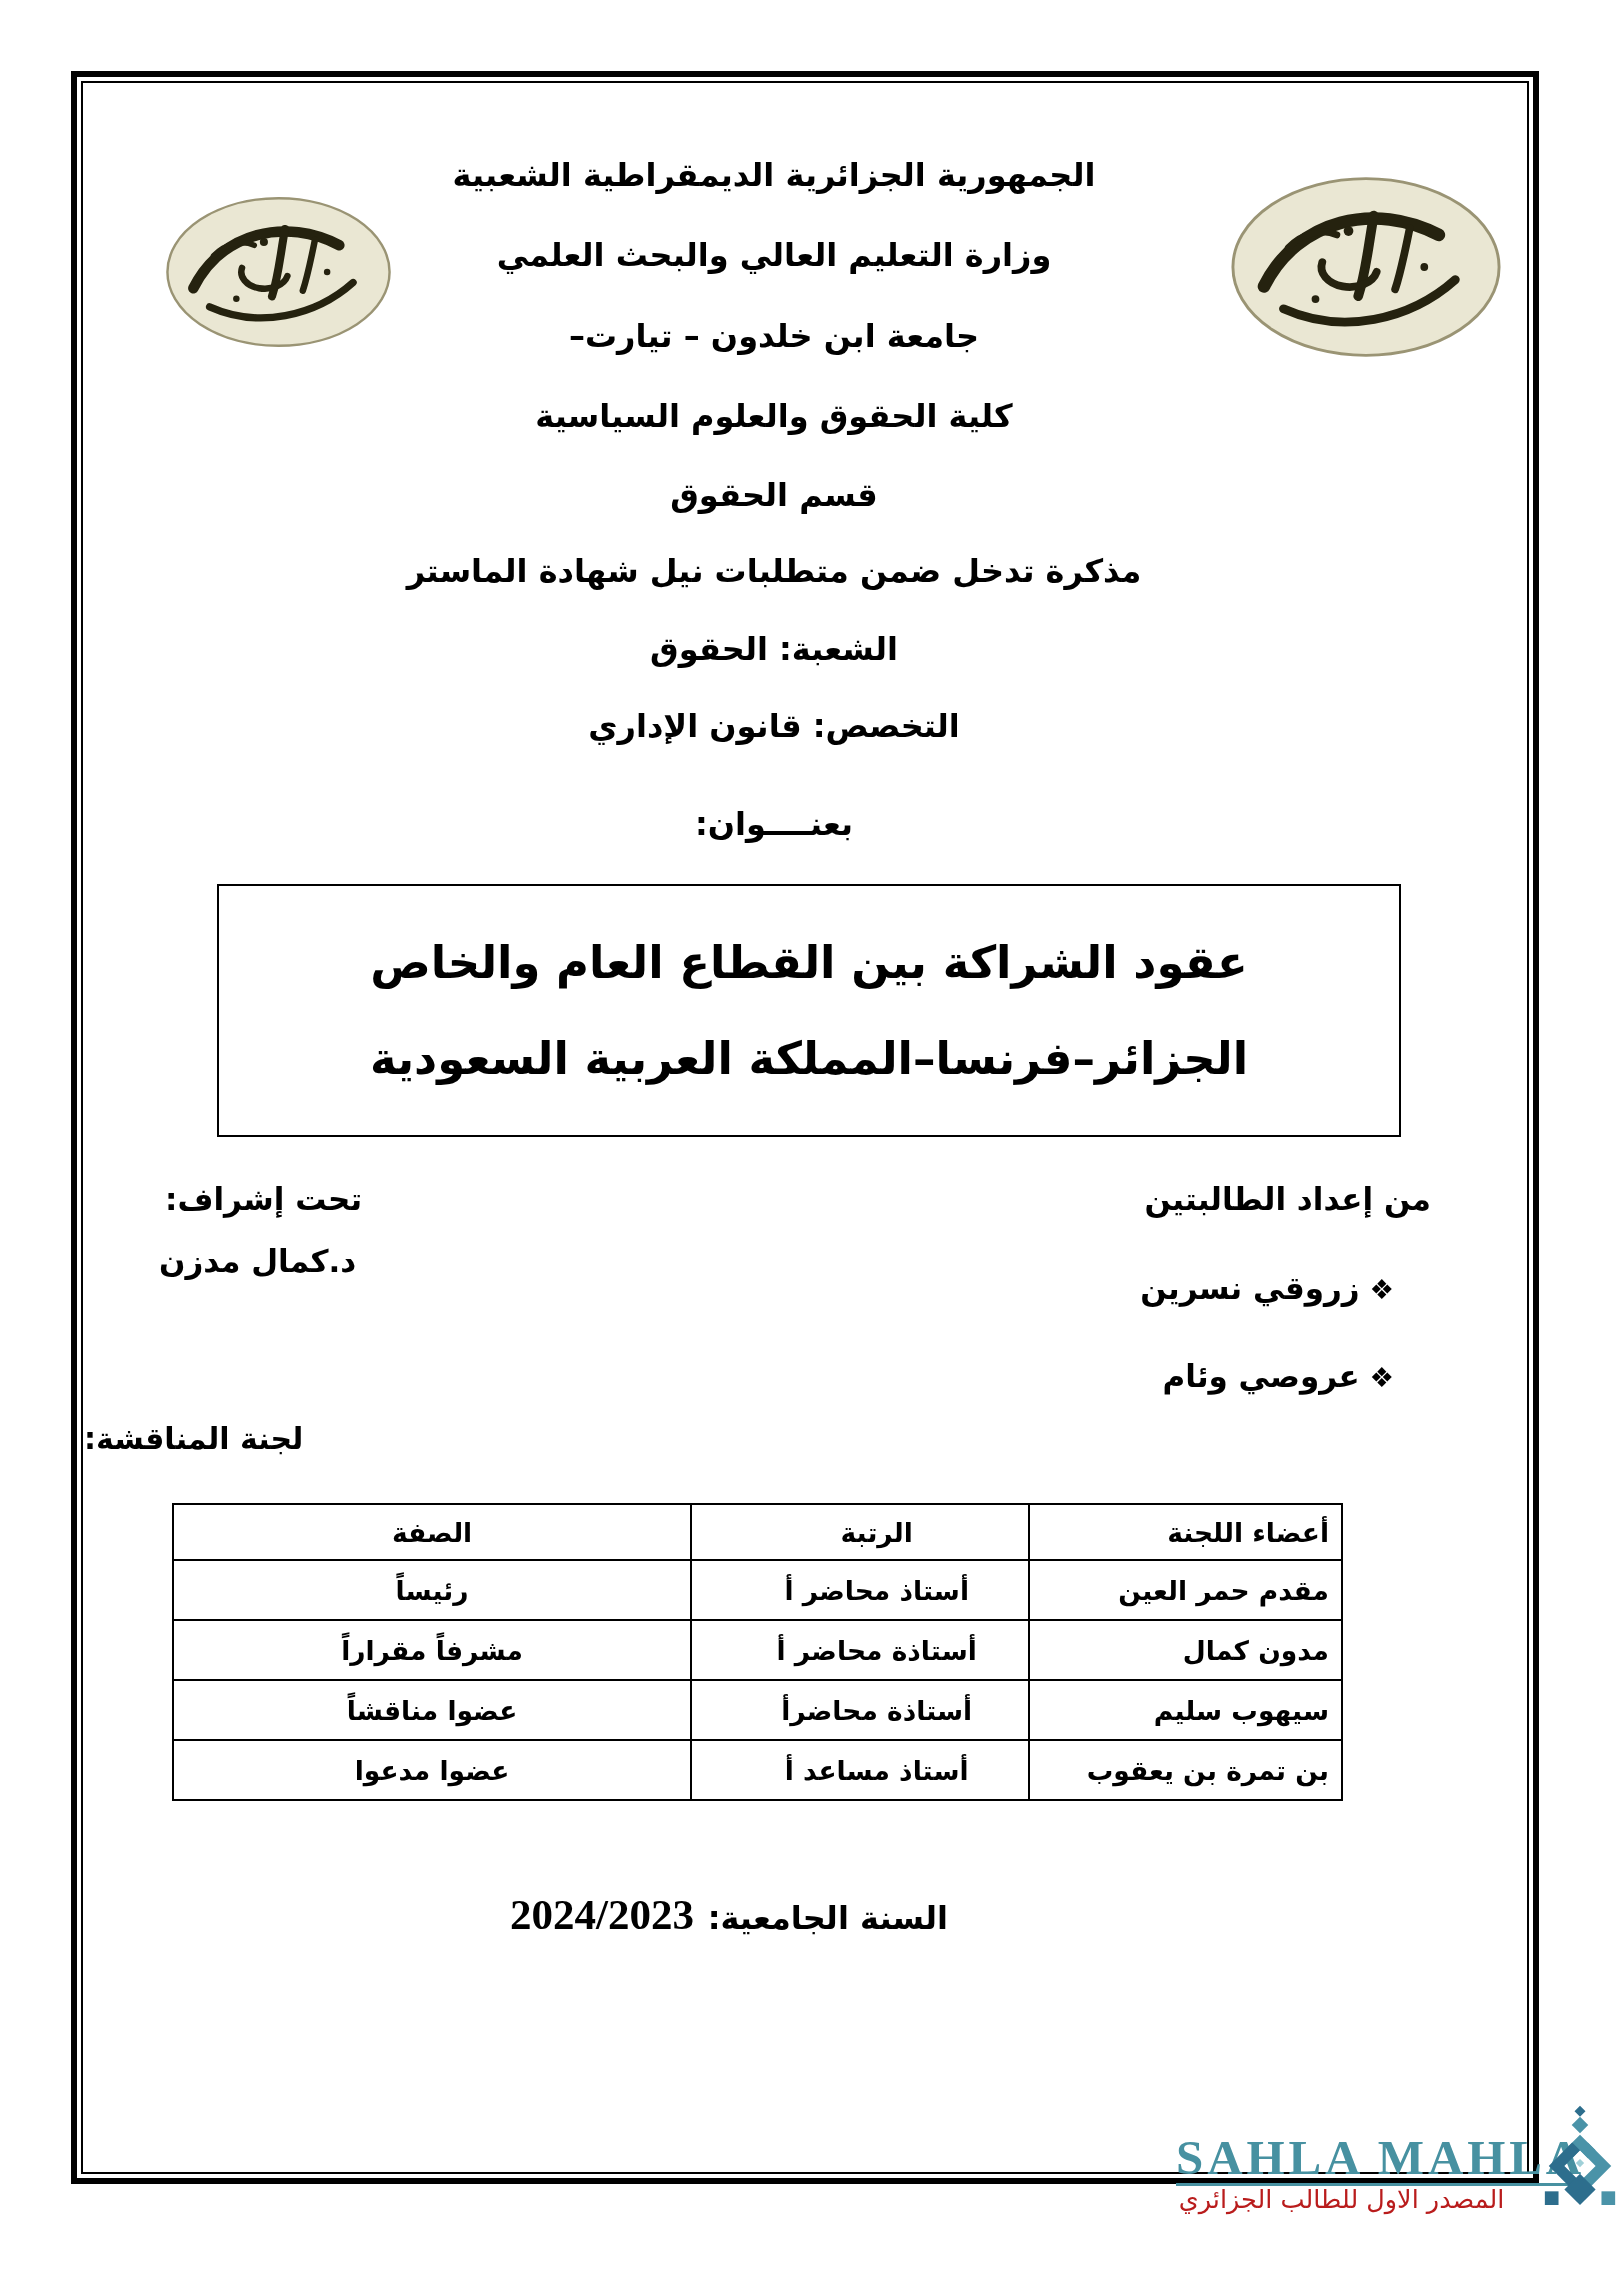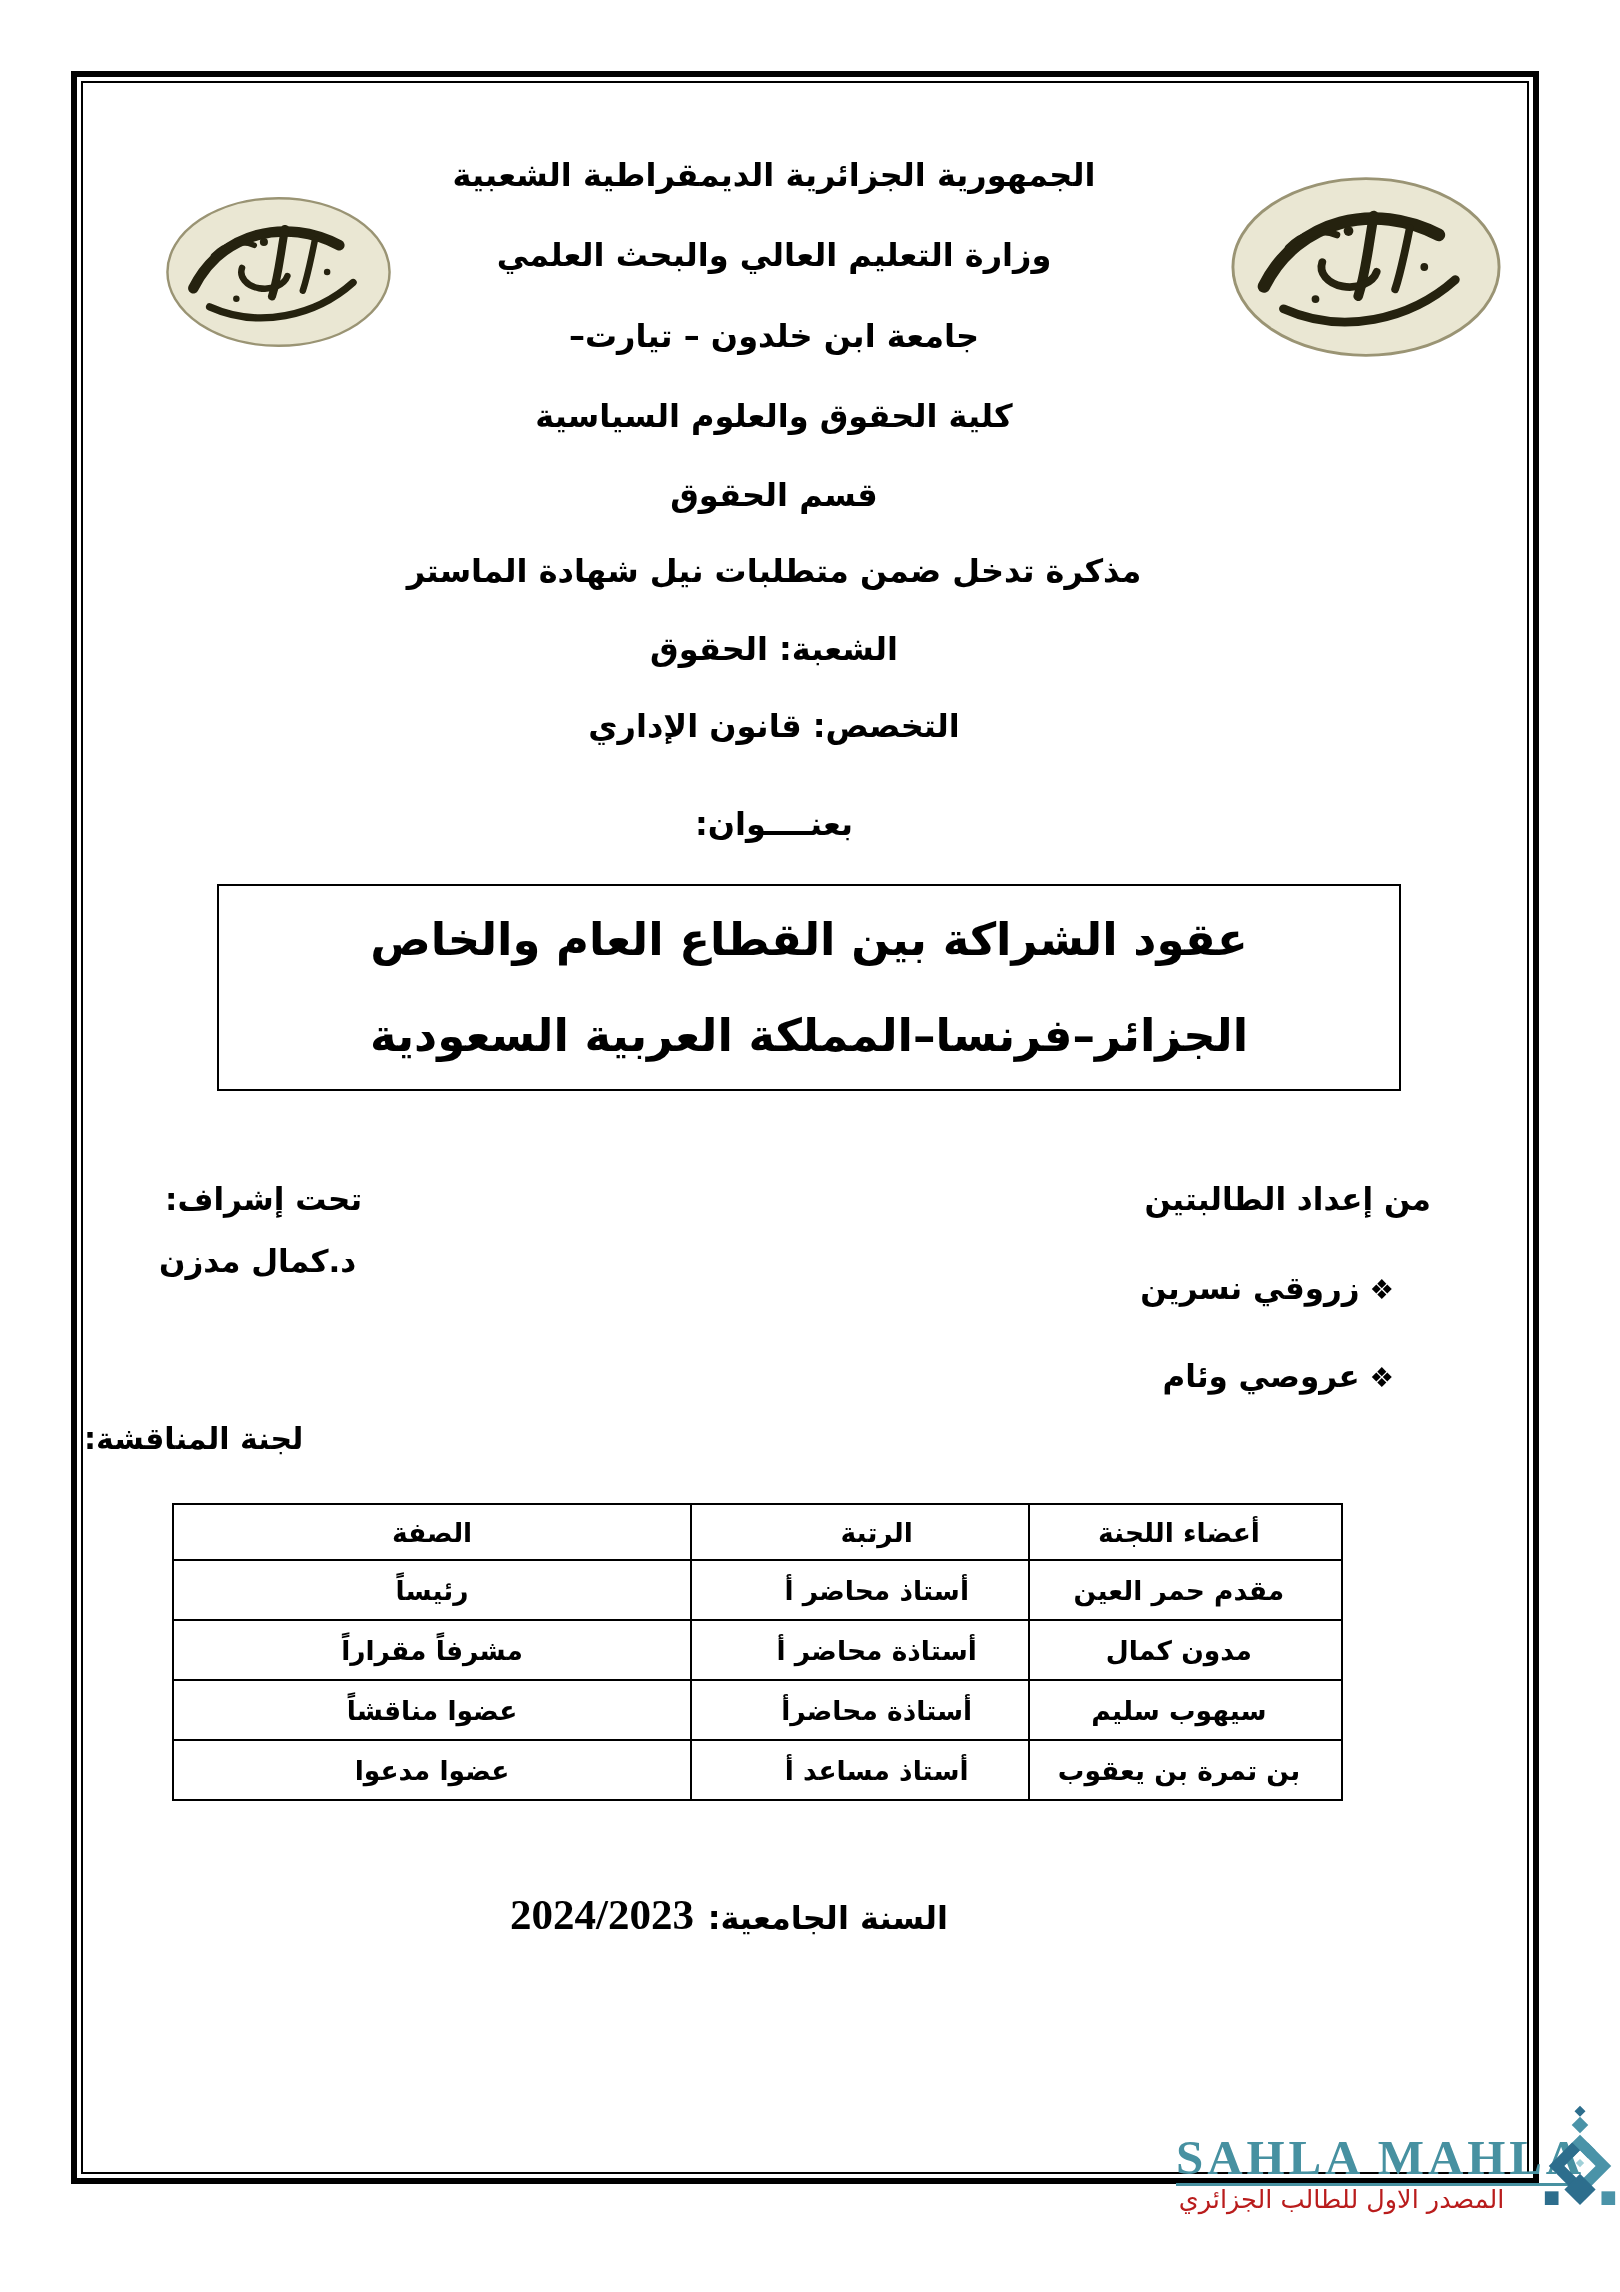--- a/index.html
+++ b/index.html
@@ -11,42 +11,42 @@
     position:absolute;left:71px;top:71px;width:1468px;height:2113px;
     border:6.9px solid #000;box-sizing:border-box;
   }
   .frame-inner{position:absolute;inset:3.9px;border:2.9px solid #000;}
   .seal{position:absolute;}
   .hline{
     position:absolute;left:88px;width:1372px;text-align:center;
     font-size:32px;font-weight:bold;direction:rtl;line-height:1.3;
   }
   .title-box{
-    position:absolute;left:217px;top:884px;width:1184px;height:207px;
+    position:absolute;left:217px;top:884px;width:1184px;height:253px;
     border:2.9px solid #000;box-sizing:border-box;
     display:flex;flex-direction:column;justify-content:center;align-items:center;gap:47px;
   }
   .title-line{font-size:45px;font-weight:bold;direction:rtl;line-height:1.1;}
   .byline{position:absolute;font-size:31px;font-weight:bold;direction:rtl;white-space:nowrap;}
   .bullet-item .bullet{font-size:27.4px;margin-left:9.8px;}
   .committee-heading{
     position:absolute;left:84px;top:1421px;width:1229px;text-align:left;
     font-size:30px;font-weight:bold;direction:rtl;
   }
   table.committee{
     position:absolute;left:172px;top:1503px;width:1171px;
     border-collapse:collapse;direction:rtl;table-layout:fixed;
   }
   table.committee th, table.committee td{
     border:2.9px solid #000;font-weight:bold;font-size:26.5px;
     text-align:center;padding:0 7.8px;box-sizing:border-box;margin-left:20px;
   }
   table.committee th{height:56px;}
   table.committee td{height:60px;}
-  table.committee .col-members{width:299px;padding-right:21px;}
+  table.committee .col-members{width:299px;text-align:right;padding-right:12px;}
   table.committee .col-rank{width:323px;padding-left:41px;}
   table.committee .col-role{width:495px;}
   .year-line{
     position:absolute;left:510px;top:1890px;direction:rtl;
     display:flex;align-items:baseline;gap:13.7px;white-space:nowrap;
   }
   .year-label{font-size:32px;font-weight:bold;}
   .year-value{font-family:"Liberation Serif",serif;font-size:43px;font-weight:bold;direction:ltr;unicode-bidi:bidi-override;}
   .wm-brand{
     position:absolute;left:1176px;top:2133px;z-index:5;

